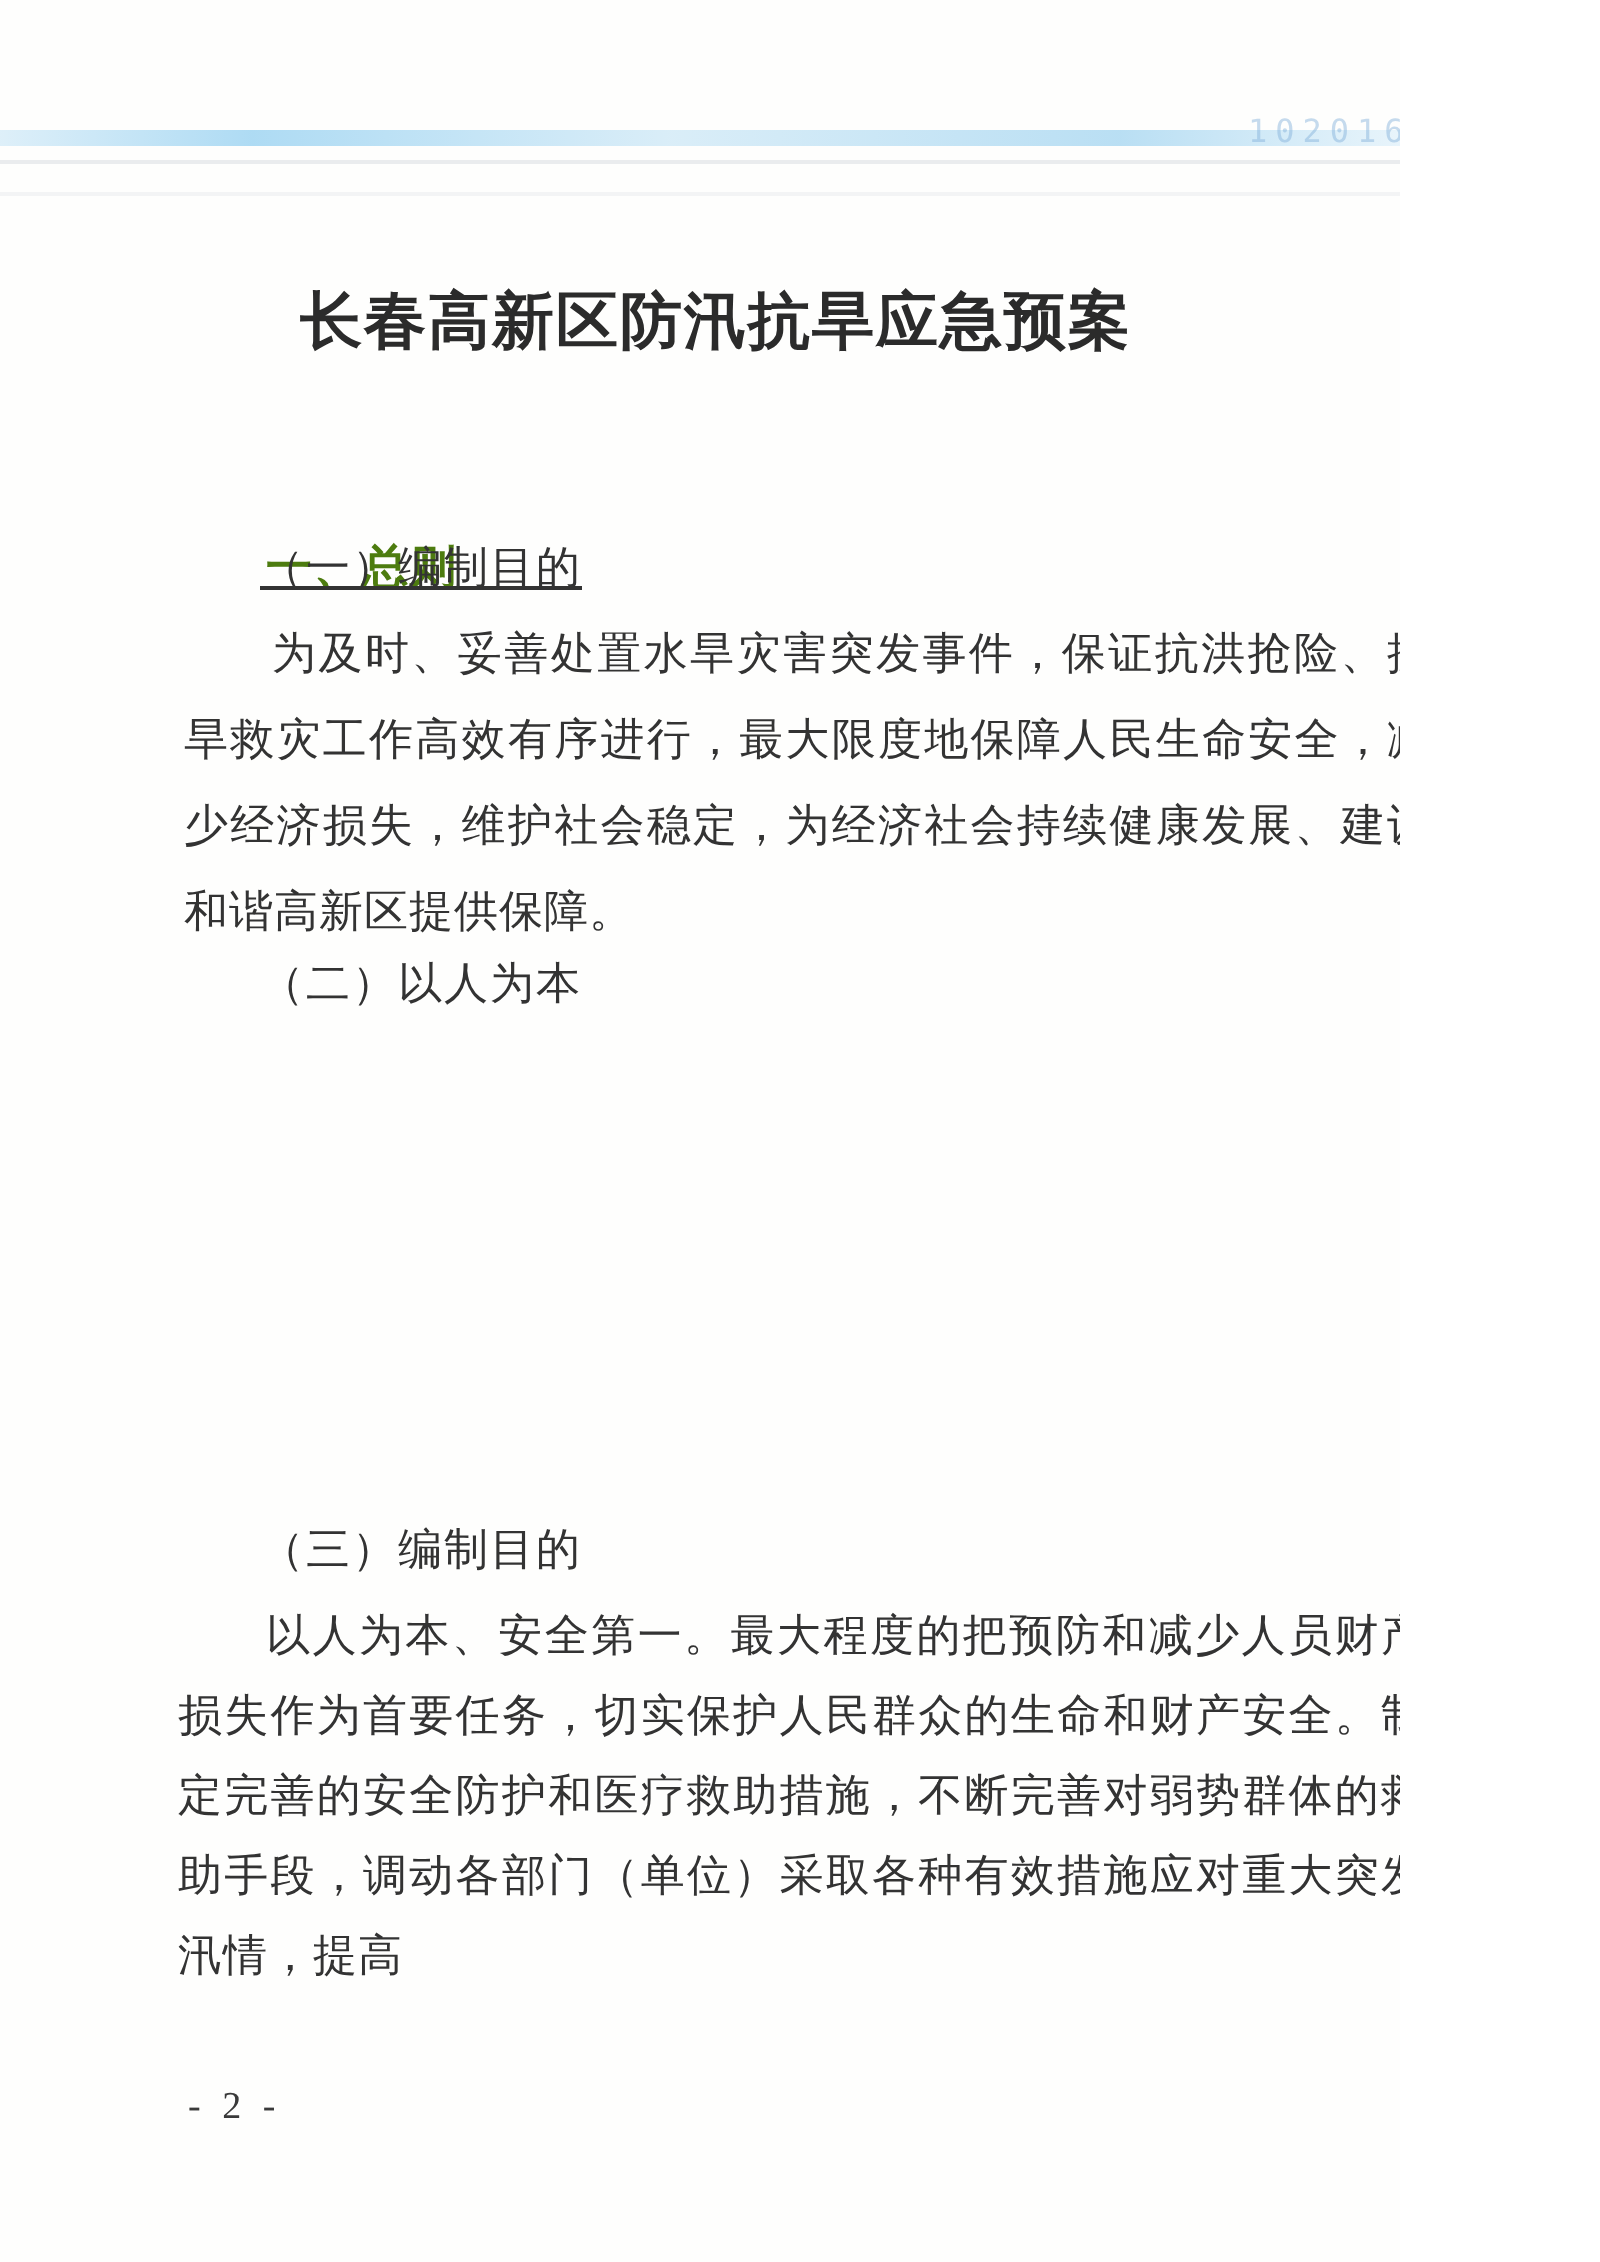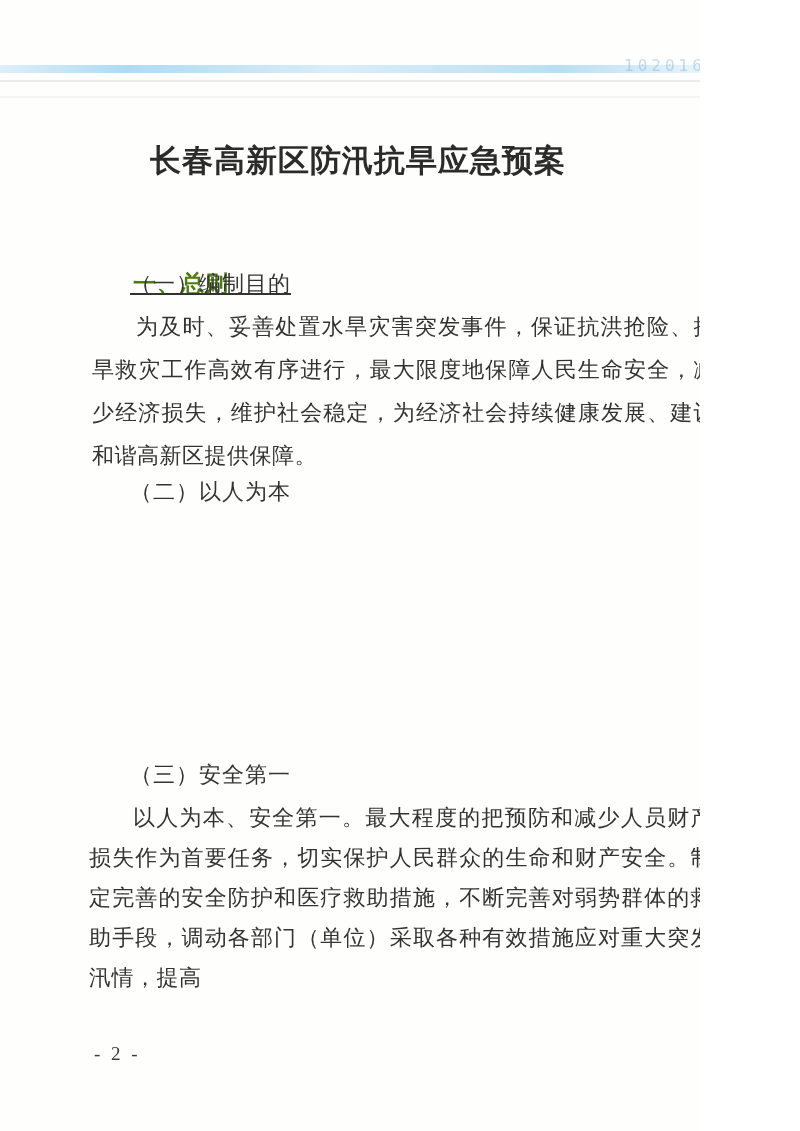--- a/index.html
+++ b/index.html
@@ -127,19 +127,19 @@
 
   <div class="chapter-heading">一、总则</div>
 
   <div id="sub-1" class="section-heading">（一）编制目的</div>
 
   <p id="para-1" class="paragraph" style="margin:3px;">为及时、妥善处置水旱灾害突发事件，保证抗洪抢险、抗旱救灾工作高效有序进行，最大限度地保障人民生命安全，减少经济损失，维护社会稳定，为经济社会持续健康发展、建设和谐高新区提供保障。</p>
 
   <div id="sub-2" class="section-heading">（二）以人为本</div>
 
 
-  <div id="sub-3" class="section-heading">（三）安全第一</div>
+  <div id="sub-3" class="section-heading">（三）编制目的</div>
 
   <p id="para-3" class="paragraph" style="margin:0;">以人为本、安全第一。最大程度的把预防和减少人员财产损失作为首要任务，切实保护人民群众的生命和财产安全。制定完善的安全防护和医疗救助措施，不断完善对弱势群体的救助手段，调动各部门（单位）采取各种有效措施应对重大突发汛情，提高</p>
 
   <div class="page-number">- 2 -</div>
 
 </div>
 
 </body></html>

